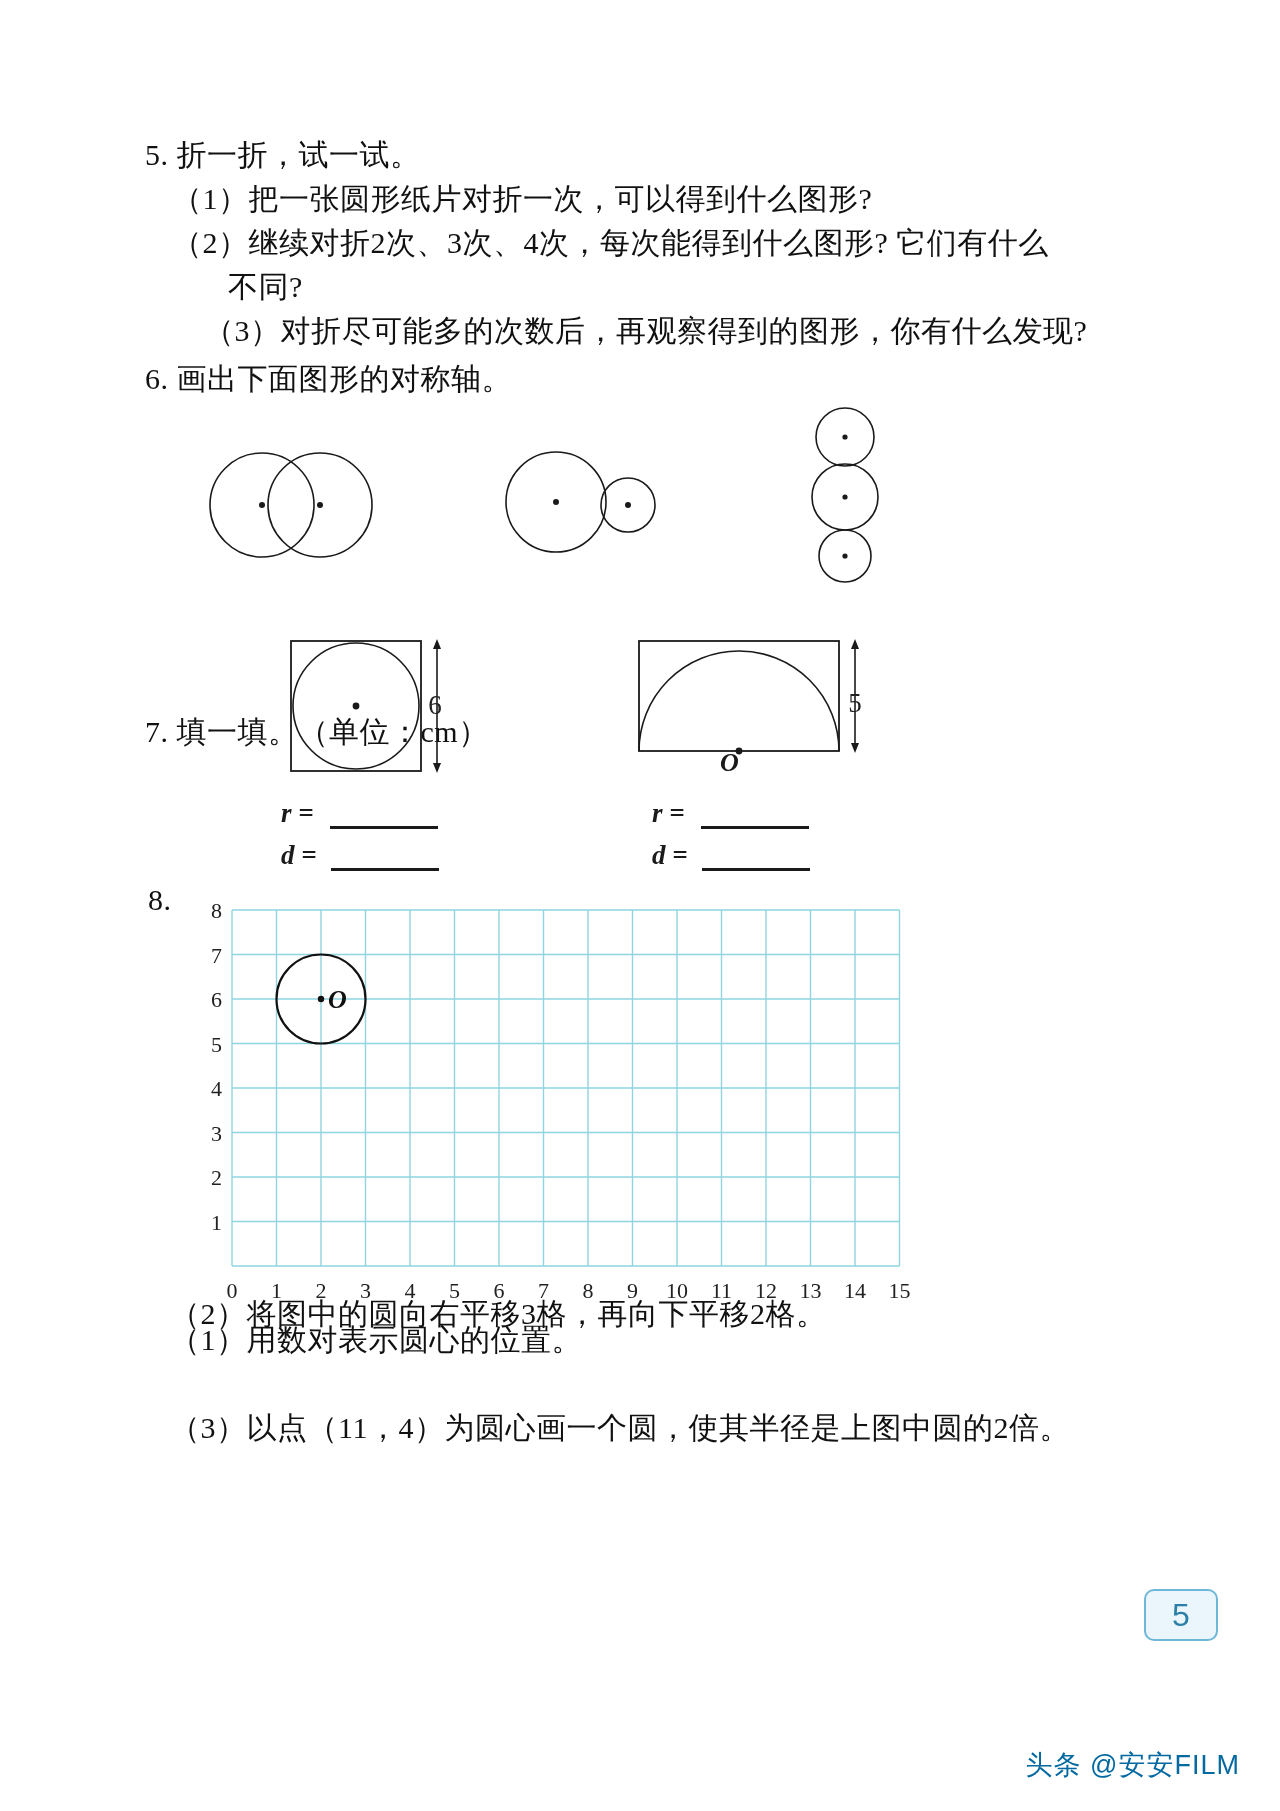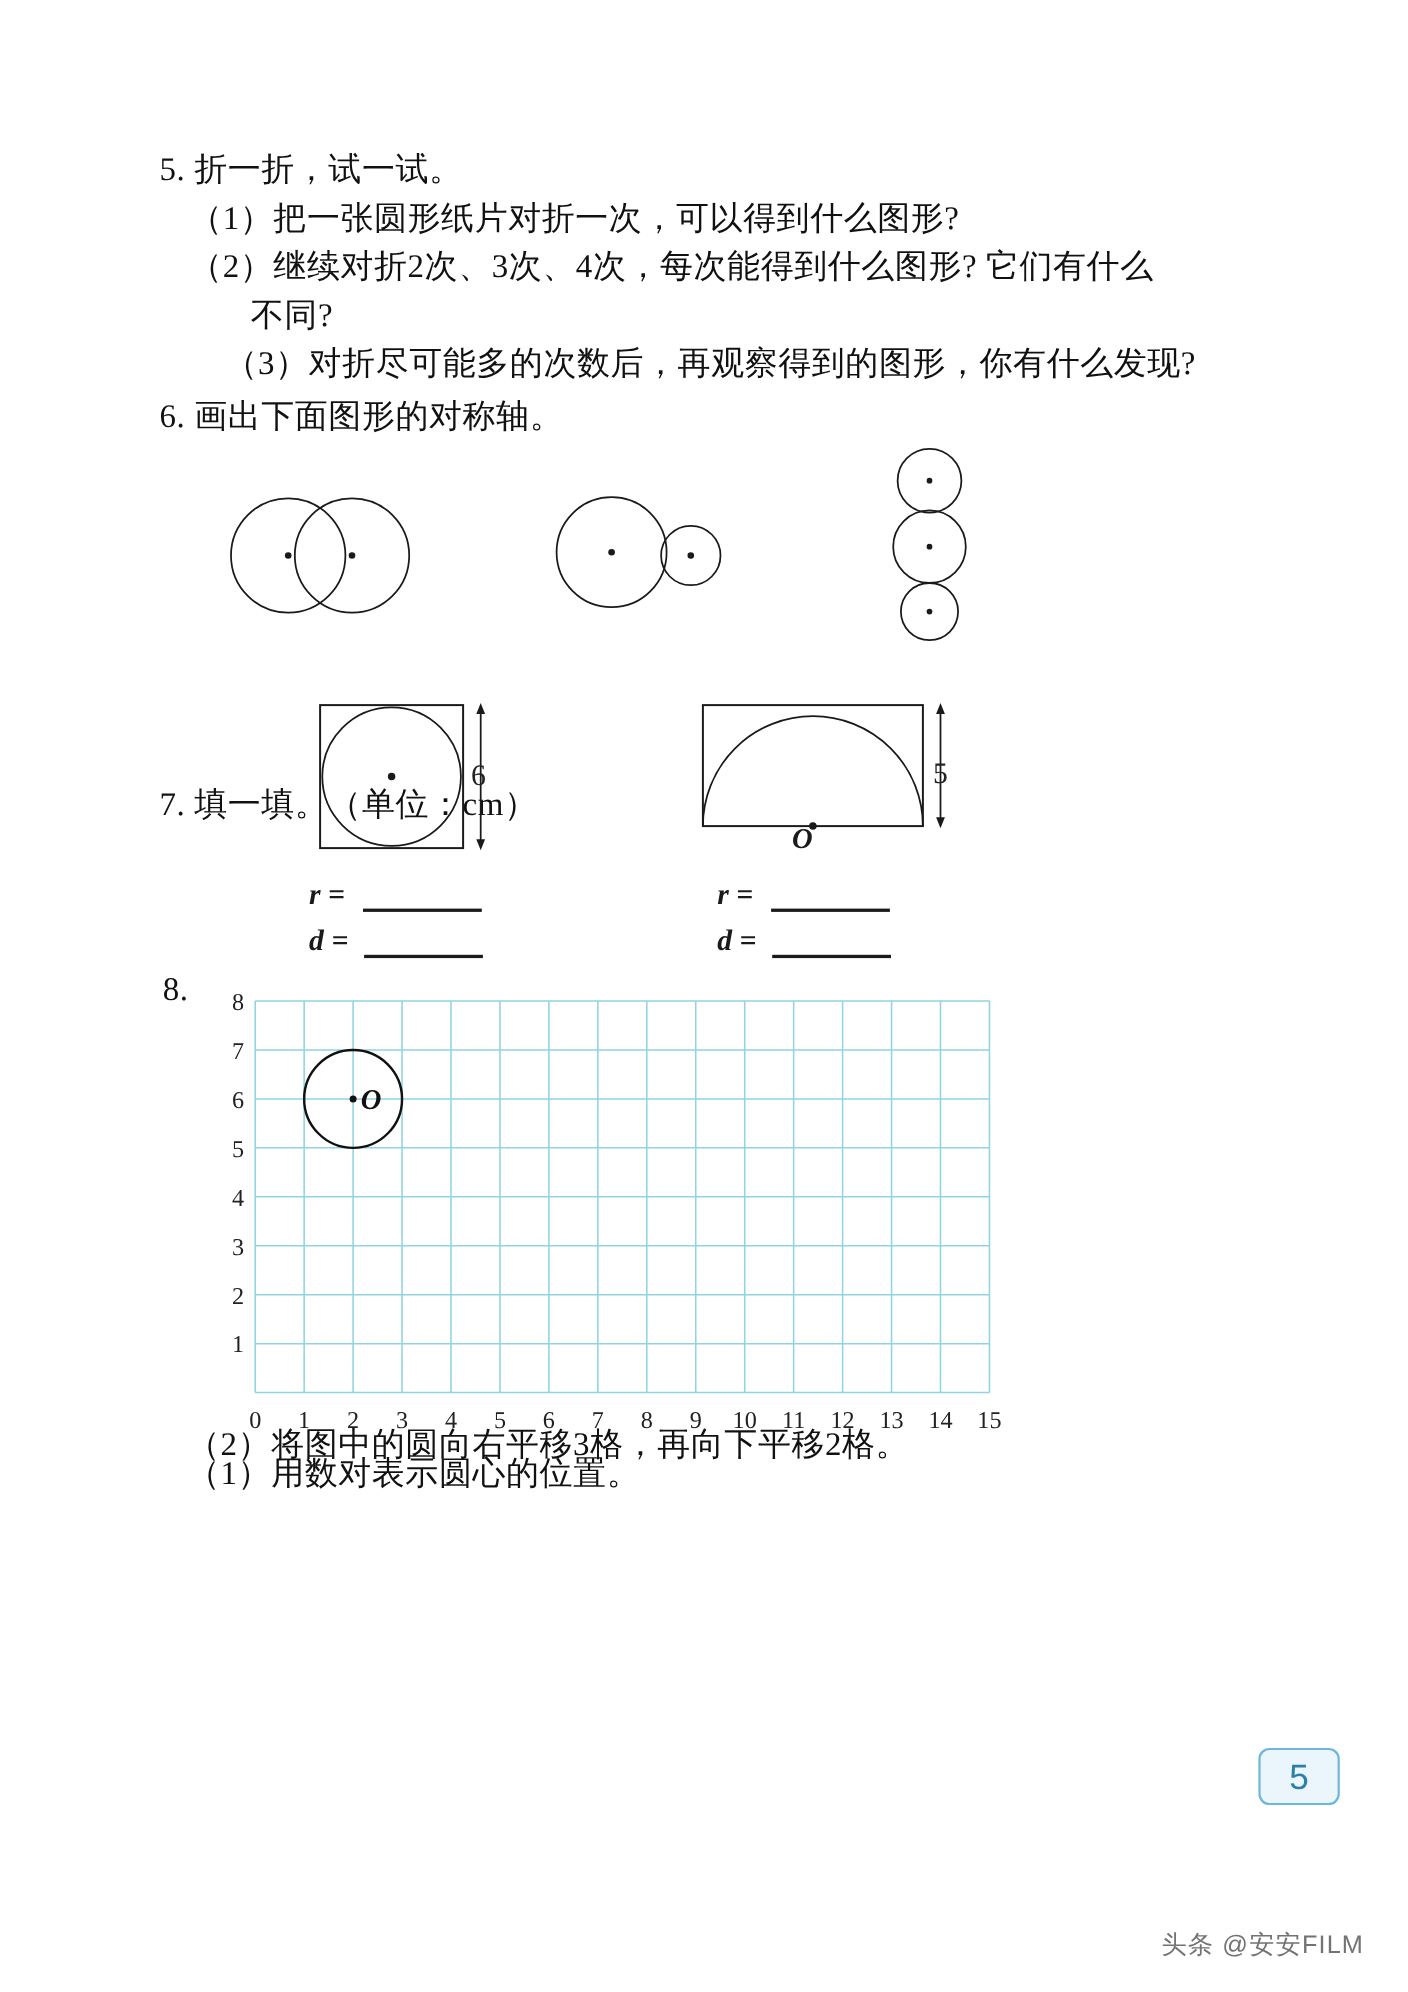--- a/index.html
+++ b/index.html
@@ -51,22 +51,22 @@
     background:#eaf6fb;
     display:flex;align-items:center;justify-content:center;
     font-size:32px;
     color:#2b7fa8;
     font-family:"Liberation Sans","DejaVu Sans",sans-serif;
   }
   
   .watermark{
     position:absolute;
     right:40px;bottom:28px;
-    font-size:23px;
-    color:#737373;
+    font-size:27px;
+    color:#0369a1;
     font-family:"Liberation Sans","DejaVu Sans",sans-serif;
     letter-spacing:1px;
     white-space:nowrap;
   }
   .axis-num{
     position:absolute;
     font-size:22px;
     color:#222;
     font-family:"Liberation Serif","DejaVu Serif",serif;
     text-align:center;
@@ -231,20 +231,23 @@
         <text x="703.5" y="398" font-size="22" fill="#222" text-anchor="middle" font-family="&quot;Liberation Serif&quot;, serif">15</text>
       </svg>
   </div>
 
   <div class="q-line" style="left:170px;top:1318px;">
     <span>（1）</span><span>用数对表示圆心的位置。</span>
   </div>
   <div class="q-line" style="left:170px;top:1292px;">
     <span>（2）</span><span>将图中的圆向右平移3格，再向下平移2格。</span>
   </div>
+  <div class="q-line" style="left:170px;top:1406px;">
+    <span>（3）</span><span>以点（11，4）为圆心画一个圆，使其半径是上图中圆的2倍。</span>
+  </div>
 
   <div class="page-badge">
     <span>5</span>
   </div>
 
   <div class="watermark">头条 @安安FILM</div>
 
 </div>
 
 </body></html>

